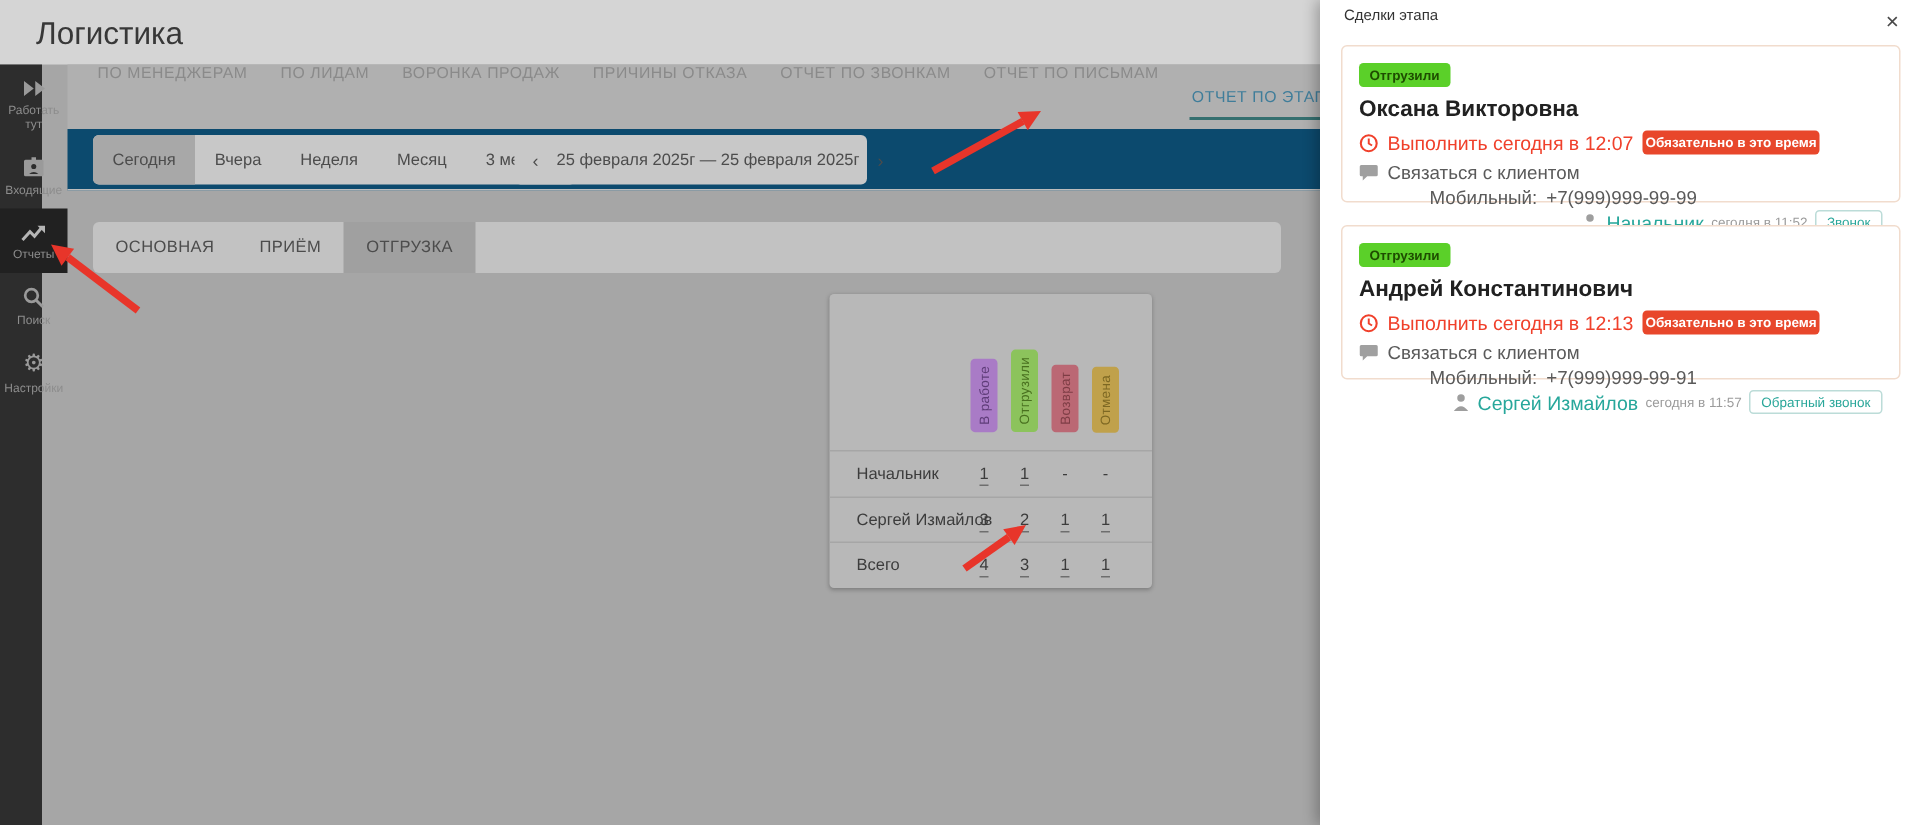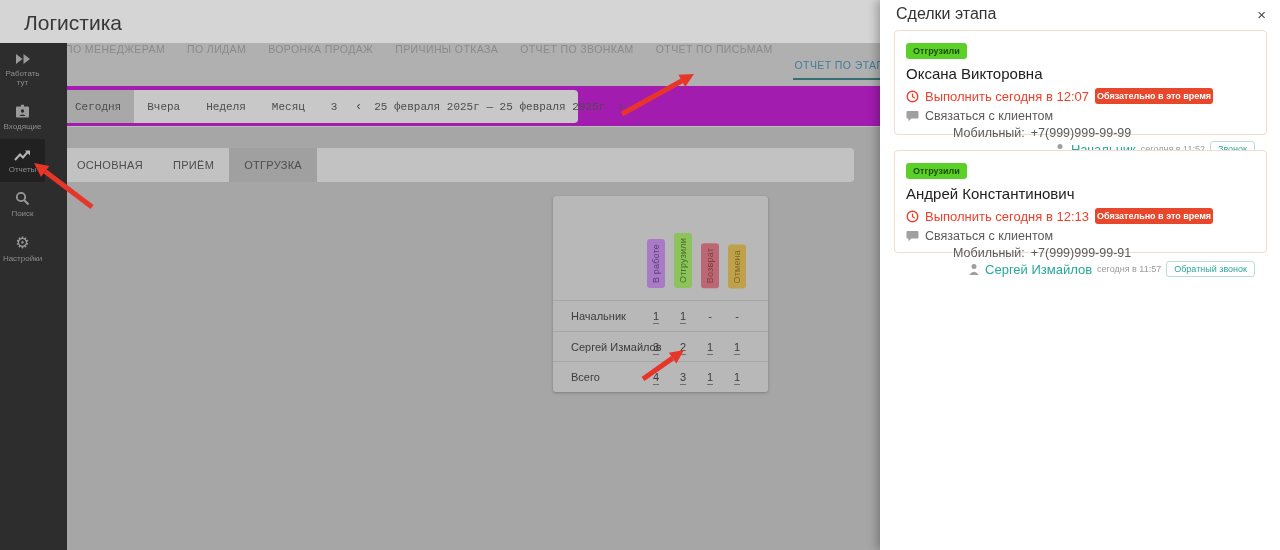--- a/index.html
+++ b/index.html
@@ -5,37 +5,37 @@
   * { margin:0; padding:0; box-sizing:border-box; }
   html,body { width:1280px; height:550px; overflow:hidden; }
   body { font-family:"Liberation Sans","DejaVu Sans",sans-serif; background:#a6a6a6; }
   .app { position:relative; width:1280px; height:550px; }
 
   
   .header { position:absolute; left:0; top:0; width:880px; height:43px; background:#d5d5d5; z-index:2; }
   .header .title { position:absolute; left:24px; top:11px; font-size:21px; color:#383838; }
 
   
-  .sidebar { position:absolute; left:0; top:43px; width:67px; height:507px; background:#2d2d2d; z-index:3; }
+  .sidebar { position:absolute; left:0; top:43px; width:28px; height:507px; background:#2d2d2d; z-index:3; }
   .side-item { width:45px; padding:9px 1px 8px; text-align:center; cursor:pointer; }
   .side-item .lbl { display:block; margin-top:3px; font-size:8px; line-height:9px; color:#8d8d8d; }
   .side-item svg, .side-item .gear-glyph { display:block; margin:0 auto; }
   .side-item.active { background:#212121; }
   .gear-glyph { font-size:16px; line-height:16px; color:#9a9a9a; text-align:center; }
 
   
   .tabbar { position:absolute; left:45px; top:43px; width:835px; height:43px; background:#b0b0b0;
             display:flex; gap:22px; padding:0 0 0 20px; overflow:hidden; z-index:2; }
   .tab { font-size:10.5px; letter-spacing:.4px; color:#8a8a8a; white-space:nowrap; cursor:pointer; flex:0 0 auto; }
   .tab.active { position:relative; color:#3f7d9a; display:flex; align-items:center; gap:6px; height:43px; }
   .tab.active .underline { position:absolute; left:-2px; right:-2px; bottom:6px; height:2.5px; background:#356f6f; }
 
   
-  .filterband { position:absolute; left:45px; top:86px; width:835px; height:41px; background:#a21caf;
-                border-bottom:1px solid #bdbdbd; z-index:2;font-family:Liberation Mono, monospace; }
+  .filterband { position:absolute; left:45px; top:86px; width:835px; height:41px; background:#0c4a6e;
+                border-bottom:1px solid #bdbdbd; z-index:2; }
   .pillbox { position:absolute; top:4px; height:33px; background:#c8c8c8; border-radius:4px; display:flex; align-items:stretch; }
   .pillbox.periods { left:17px; }
   .pillbox.dates { left:298px; width:235px; justify-content:space-between; align-items:center; }
   .period-btn { font-size:11px; color:#4c4c4c; padding:0 13px; display:flex; align-items:center; cursor:pointer; white-space:nowrap; }
   .period-btn.active { background:#a8a8a8; border-radius:4px 0 0 4px; }
   .date-nav { font-size:12px; color:#4c4c4c; padding:0 12px; cursor:pointer; }
   .date-text { font-size:11px; color:#4c4c4c; white-space:nowrap; }
 
   
   .content { position:absolute; left:45px; top:127px; width:835px; height:423px; background:#a6a6a6; z-index:1;padding-left:44px; }
@@ -55,29 +55,29 @@
   .trow { flex:1; position:relative; border-top:1px solid #a6a6a6; }
   .trow .rlabel { position:absolute; left:18px; top:50%; transform:translateY(-50%); font-size:11px; color:#3c3c3c; white-space:nowrap; }
   .trow .cells { position:absolute; left:94px; top:0; bottom:0; display:flex; gap:9px; align-items:center; }
   .tval { width:18px; text-align:center; font-size:11px; color:#3c3c3c; cursor:pointer; }
   .tval span { border-bottom:1px dashed #6e6e6e; padding-bottom:1px; }
   .tval.dash span { border-bottom:none; cursor:default; }
 
   
   .panel { position:absolute; left:880px; top:0; width:400px; height:550px; background:#ffffff;
            box-shadow:-3px 0 9px rgba(0,0,0,.28); z-index:30; }
-  .panel-title { position:absolute; left:16px; top:5px; font-size:16px; color:#333333; }
+  .panel-title { position:absolute; left:16px; top:5px; font-size:10px; color:#333333; }
   .panel-close { position:absolute; right:10px; top:4px; font-size:15px; color:#4a4a4a; cursor:pointer; padding:2px 4px; }
   .deal-card { position:absolute; left:14px; right:13px; border:1px solid #f1dccd; border-radius:4px;
                padding:9px 11px 8px; background:#ffffff; }
   .deal-card.c1 { top:30px; height:105px; }
   .deal-card.c2 { top:150px; height:103px; }
   .stage-badge { display:inline-block; background:#5bd029; color:#1e4d00; font-size:9px; font-weight:bold;
                  padding:3px 7px; border-radius:3px; }
-  .deal-name { margin-top:6px; font-size:15px; font-weight:normal; color:#212121; cursor:pointer; }
+  .deal-name { margin-top:6px; font-size:15px; font-weight:bold; color:#212121; cursor:pointer; }
   .task-row { margin-top:6px; display:flex; align-items:center; gap:6px; }
   .task-text { font-size:13px; font-weight:500; color:#f0402b; white-space:nowrap; }
   .task-badge { background:#e8472b; color:#ffffff; font-size:9px; font-weight:bold; padding:3px 2px; border-radius:3px; white-space:nowrap; }
   .note-row { margin-top:5px; display:flex; align-items:center; gap:6px; font-size:12.5px; color:#5a5a5a; }
   .phone-row { margin-top:3px; font-size:12.5px; color:#5a5a5a;margin-left:47px; }
   .phone-row .num { margin-left:6px; }
   .foot-row { margin-top:1px; display:flex; justify-content:flex-end; align-items:center; gap:5px; }
   .foot-manager { font-size:13px; color:#27a79b; cursor:pointer; }
   .foot-time { font-size:9px; color:#9b9b9b; }
   .action-badge { border:1px solid #bcdcd8; color:#2aa79a; font-size:9px; padding:2px 7px; border-radius:3px; background:#fff; }

